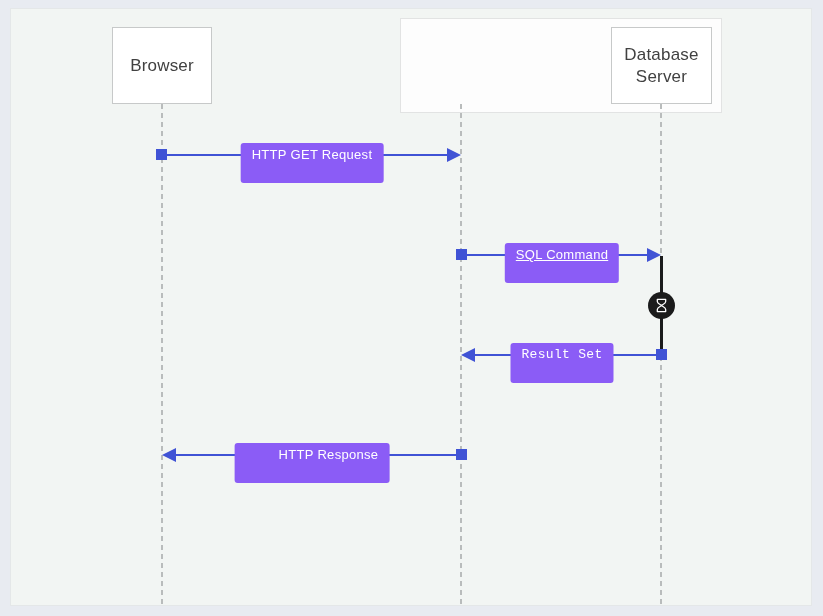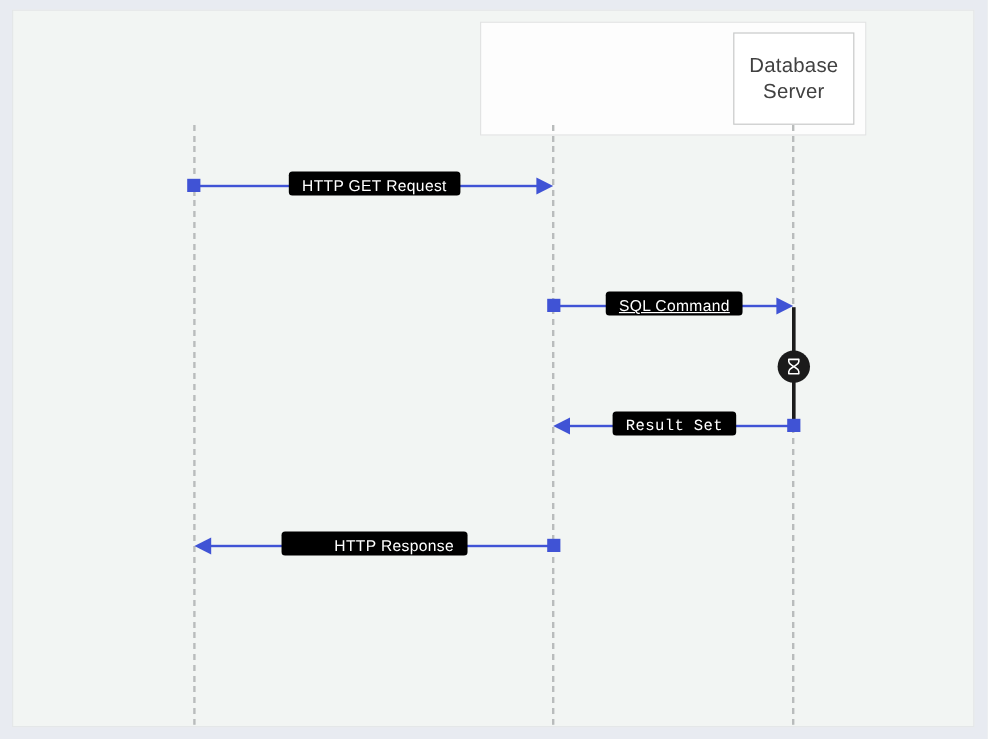--- a/index.html
+++ b/index.html
@@ -45,22 +45,22 @@
   .actor.db{left:611px;width:101px;}
   .actor .nm{padding:0 8px;}
 
   
   .msg-line{position:absolute;height:2px;background:#4053d5;}
   .endpoint{position:absolute;width:11px;height:11px;background:#4053d5;}
   .arrow-r{position:absolute;width:0;height:0;border-top:7px solid transparent;border-bottom:7px solid transparent;border-left:14px solid #4053d5;}
   .arrow-l{position:absolute;width:0;height:0;border-top:7px solid transparent;border-bottom:7px solid transparent;border-right:14px solid #4053d5;}
   .msg-label{
     position:absolute;transform:translateX(-50%);
-    height:20px;line-height:24px;padding:0 11px;
-    background:#000000;color:#ffffff;border-radius:3px;
+    height:40px;line-height:24px;padding:0 11px;
+    background:#8b5cf6;color:#ffffff;border-radius:3px;
     font-size:13px;letter-spacing:.3px;white-space:nowrap;
   }
 
   
   .activation-bar{position:absolute;left:660px;top:256px;width:3px;height:99px;background:#1b1b1b;}
   .hourglass-badge{
     position:absolute;left:648px;top:292px;width:27px;height:27px;border-radius:50%;
     background:#1b1b1b;display:flex;align-items:center;justify-content:center;
   }
 </style>
@@ -70,20 +70,23 @@
 <div id="canvas">
 
   <div class="panel"></div>
 
   <div class="server-group"></div>
 
   <div class="lifeline browser"></div>
   <div class="lifeline web"></div>
   <div class="lifeline db"></div>
 
+  <div class="actor browser">
+    <div class="nm">Browser</div>
+  </div>
   <div class="actor db">
     <div class="nm">Database Server</div>
   </div>
 
   <div>
     <div class="endpoint" style="left:156px;top:149px;"></div>
     <div class="msg-line" style="left:165px;top:154px;width:283px;"></div>
     <div class="arrow-r" style="left:447px;top:148px;"></div>
     <div class="msg-label" style="left:312px;top:143px;">HTTP GET Request</div>
   </div>

